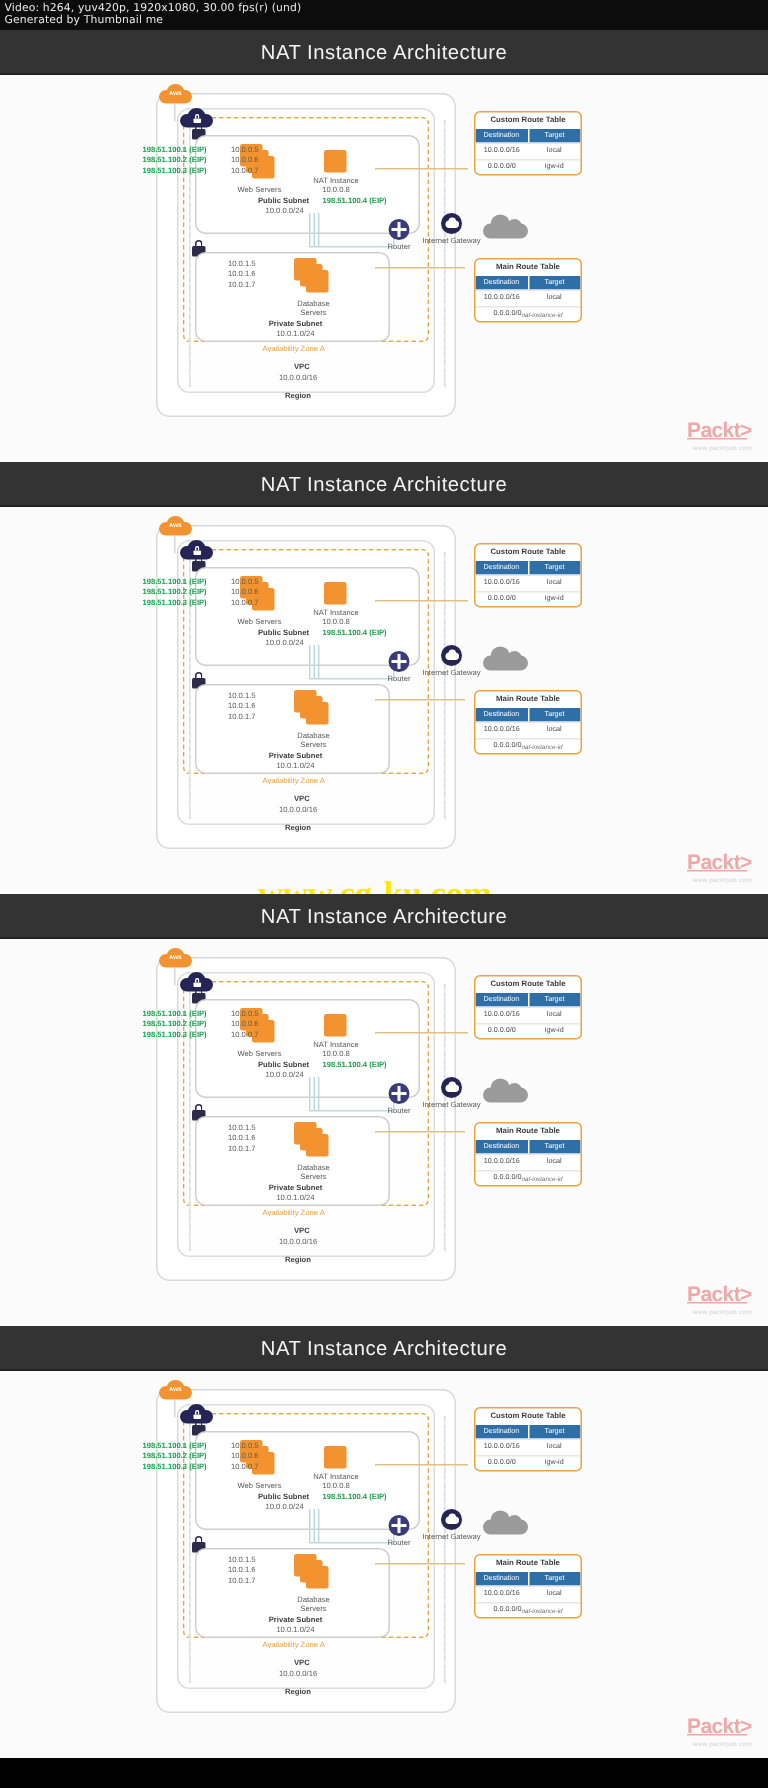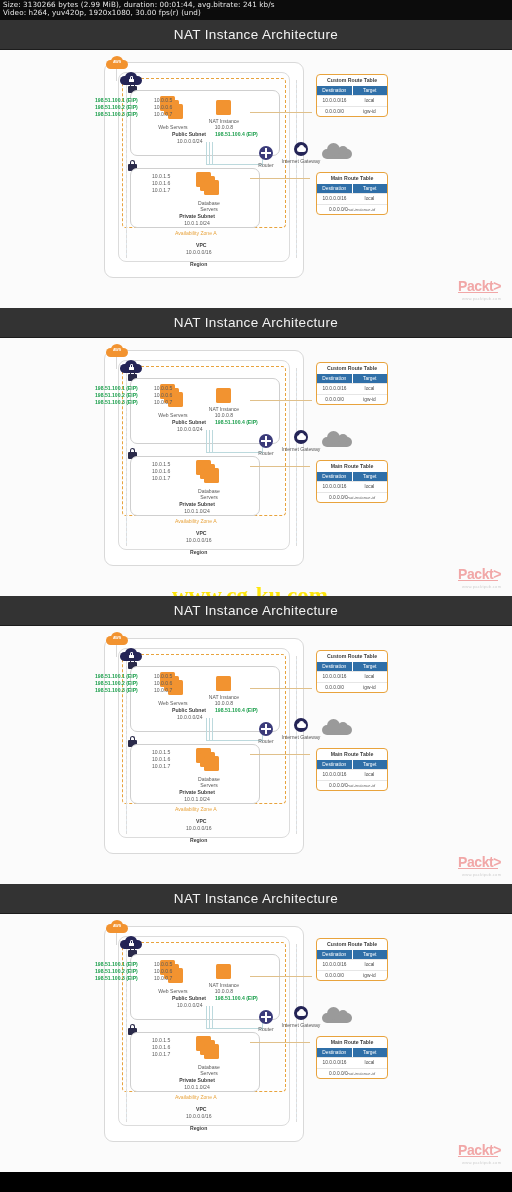--- a/index.html
+++ b/index.html
@@ -203,22 +203,22 @@
     color: #ffe500;
     font-family: "Liberation Serif", serif;
     white-space: nowrap;
     opacity: .95;
   }
 </style>
 </head>
 <body>
 
 <div class="fileinfo">
-  <div>Size: 3130266 bytes (2.99 MiB), duration: 00:01:44, avg.bitrate: 241 kb/s</div>
   <div>Video: h264, yuv420p, 1920x1080, 30.00 fps(r) (und)</div>
+  <div>Generated by Thumbnail me</div>
 </div>
 
 <div id="panels-root">
   <div class="panel">
 
     <div class="titlebar">
       <span>NAT Instance Architecture</span>
     </div>
 
     <div class="slide">

